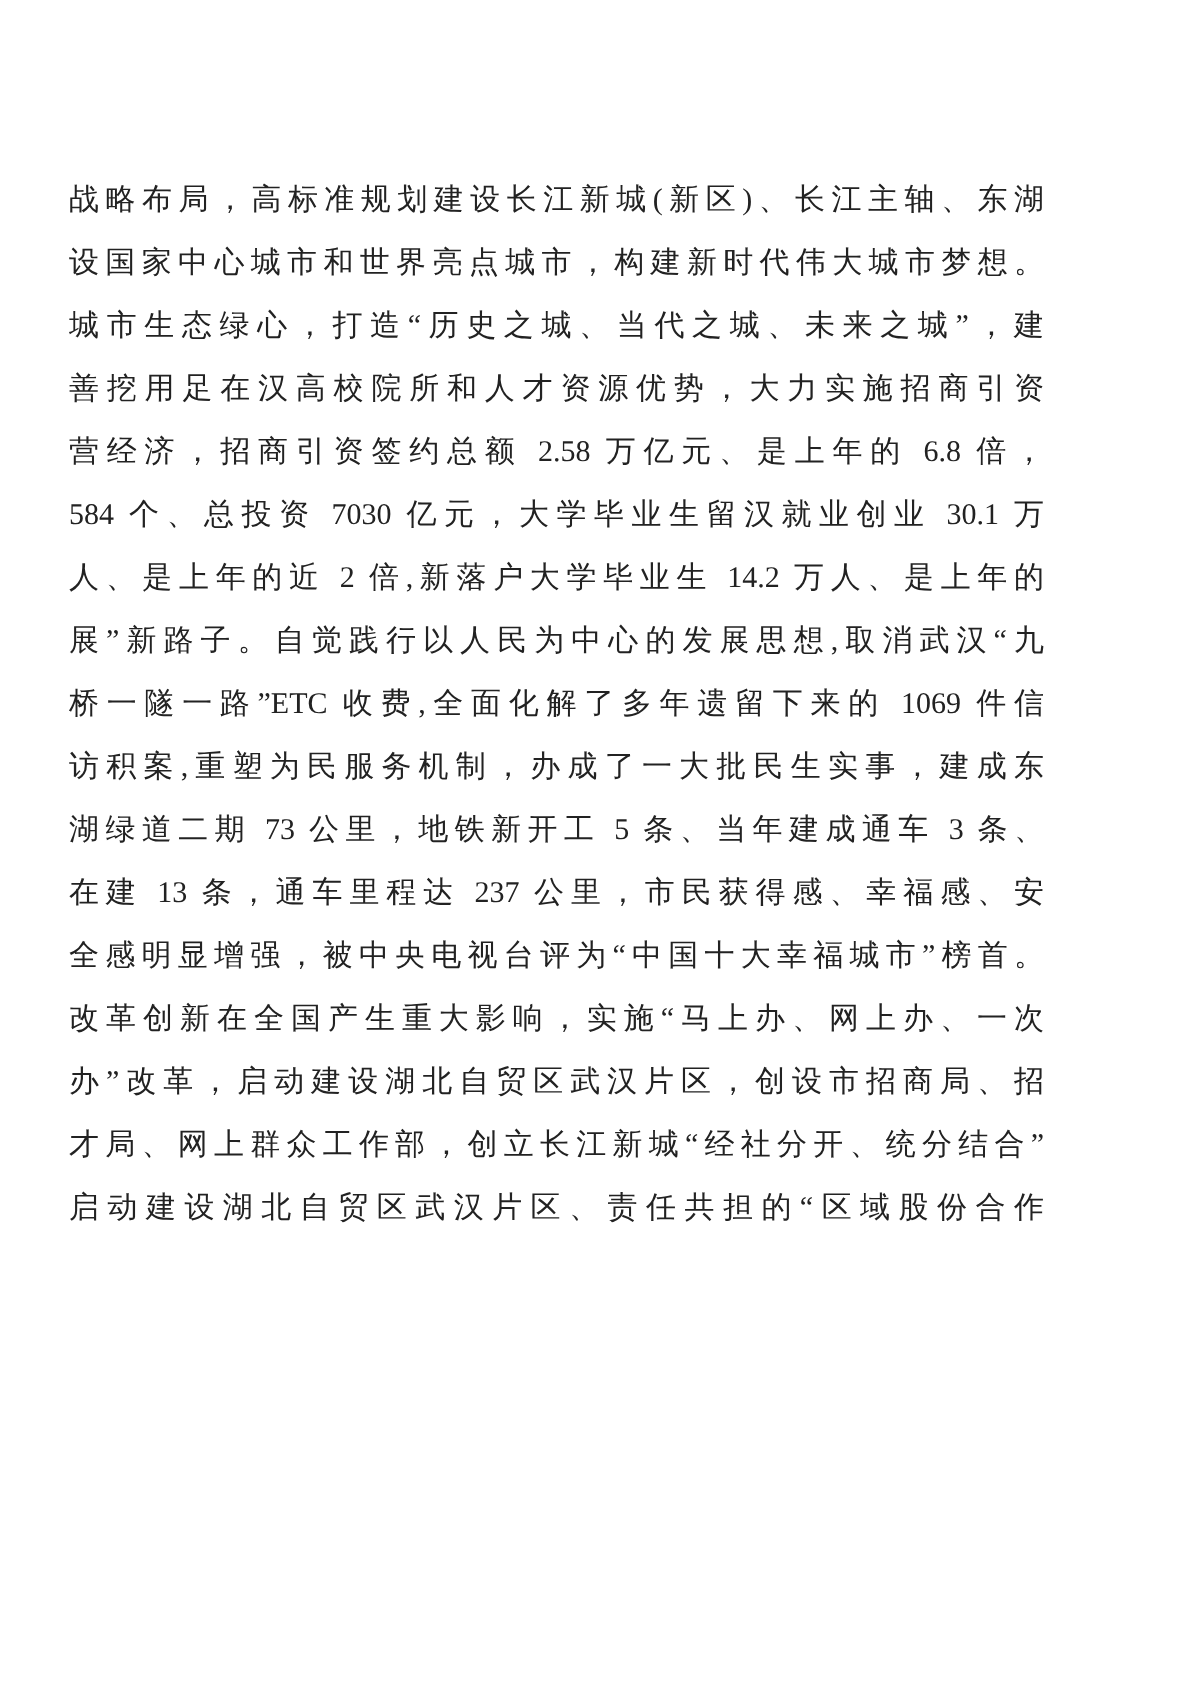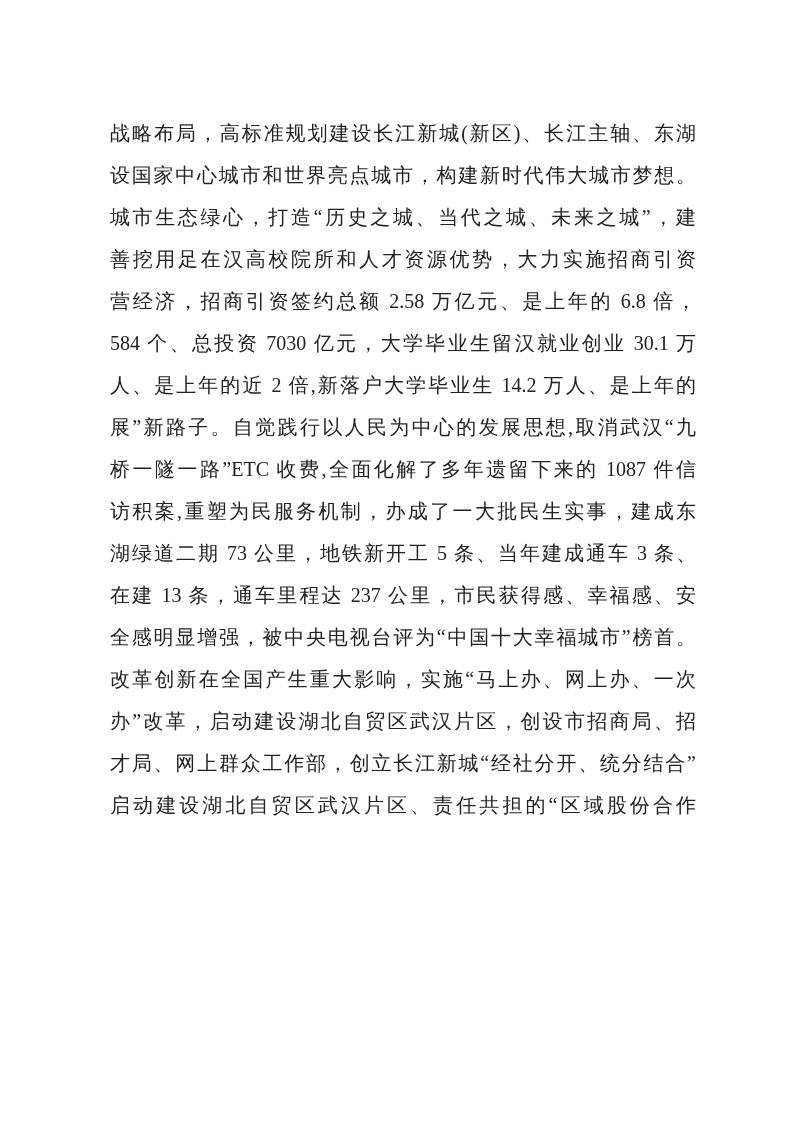--- a/index.html
+++ b/index.html
@@ -6,21 +6,21 @@
     margin: 0;
     padding: 0;
     background: #ffffff;
   }
   .page {
     position: relative;
     width: 793px;
     height: 1122px;
     background: #ffffff;
     box-sizing: border-box;
-    padding: 112px 97px 0 110px;
+    padding: 112px 97px 0 46px;
     overflow: hidden;
   }
   .text-block {
     width: 100%;
   }
   .line {
     font-family: "Liberation Serif", "DejaVu Serif", serif;
     font-size: 20px;
     line-height: 42px;
     height: 42px;
@@ -37,21 +37,21 @@
 <div class="page">
   <div class="text-block">
       <div class="line">战略布局，高标准规划建设长江新城(新区)、长江主轴、东湖</div>
       <div class="line">设国家中心城市和世界亮点城市，构建新时代伟大城市梦想。</div>
       <div class="line">城市生态绿心，打造“历史之城、当代之城、未来之城”，建</div>
       <div class="line">善挖用足在汉高校院所和人才资源优势，大力实施招商引资</div>
       <div class="line">营经济，招商引资签约总额 2.58 万亿元、是上年的 6.8 倍，</div>
       <div class="line">584 个、总投资 7030 亿元，大学毕业生留汉就业创业 30.1 万</div>
       <div class="line">人、是上年的近 2 倍,新落户大学毕业生 14.2 万人、是上年的</div>
       <div class="line">展”新路子。自觉践行以人民为中心的发展思想,取消武汉“九</div>
-      <div class="line">桥一隧一路”ETC 收费,全面化解了多年遗留下来的 1087 件信</div>
+      <div class="line">桥一隧一路”ETC 收费,全面化解了多年遗留下来的 1069 件信</div>
       <div class="line">访积案,重塑为民服务机制，办成了一大批民生实事，建成东</div>
       <div class="line">湖绿道二期 73 公里，地铁新开工 5 条、当年建成通车 3 条、</div>
       <div class="line">在建 13 条，通车里程达 237 公里，市民获得感、幸福感、安</div>
       <div class="line">全感明显增强，被中央电视台评为“中国十大幸福城市”榜首。</div>
       <div class="line">改革创新在全国产生重大影响，实施“马上办、网上办、一次</div>
       <div class="line">办”改革，启动建设湖北自贸区武汉片区，创设市招商局、招</div>
       <div class="line">才局、网上群众工作部，创立长江新城“经社分开、统分结合”</div>
       <div class="line">启动建设湖北自贸区武汉片区、责任共担的“区域股份合作</div>
     </div>
 </div>

